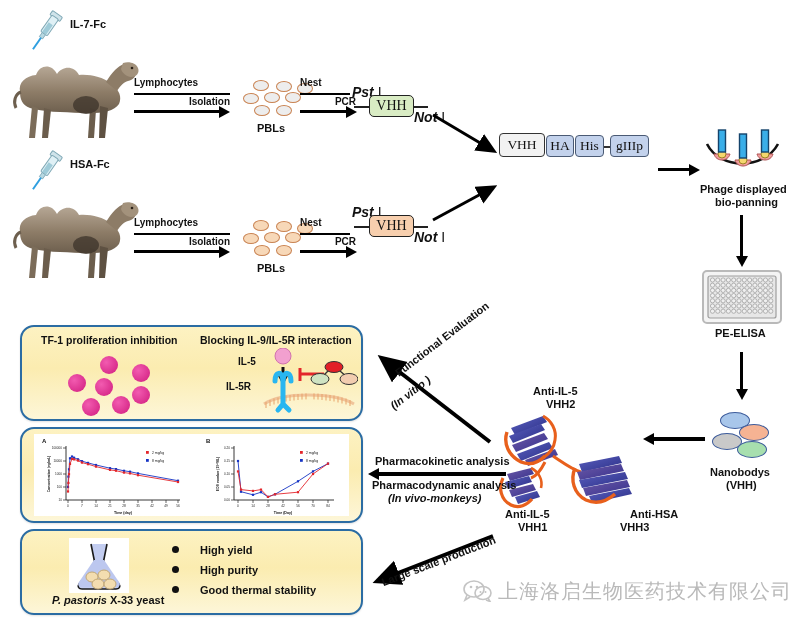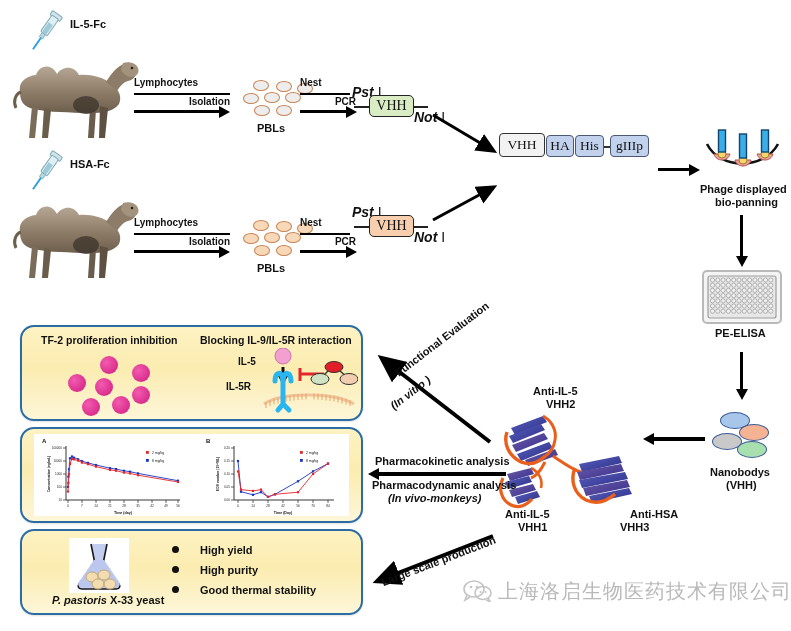--- a/index.html
+++ b/index.html
@@ -131,21 +131,21 @@
     <svg width="46" height="48" viewBox="0 0 46 48">
       <g transform="rotate(35 23 24)">
         <rect x="17" y="2" width="12" height="5" rx="1" fill="#cfe3ea" stroke="#7fa8b5" stroke-width="1"></rect>
         <rect x="19" y="6" width="8" height="20" rx="1.5" fill="#dff0f5" stroke="#7fa8b5" stroke-width="1"></rect>
         <rect x="20.5" y="14" width="5" height="12" fill="#9fcbd8"></rect>
         <rect x="21" y="26" width="4" height="5" fill="#b7d9e2" stroke="#7fa8b5" stroke-width=".8"></rect>
         <line x1="23" y1="31" x2="23" y2="45" stroke="#2f9fe0" stroke-width="2"></line>
       </g>
     </svg>
   </div>
-  <div class="lbl abs" style="left:70px;top:18px;">IL-5-Fc</div>
+  <div class="lbl abs" style="left:70px;top:18px;">IL-7-Fc</div>
 
   <div class="camel" style="left:2px;top:42px;">
     <svg width="140" height="100" viewBox="0 0 140 100">
       <defs>
         <linearGradient id="cfur1" x1="0" y1="0" x2="0" y2="1">
           <stop offset="0%" stop-color="#b6a795"></stop>
           <stop offset="55%" stop-color="#8d7c67"></stop>
           <stop offset="100%" stop-color="#6d5f4e"></stop>
         </linearGradient>
       </defs>
@@ -561,21 +561,21 @@
           <marker id="ahp" markerWidth="7" markerHeight="7" refX="5" refY="3.2" orient="auto">
         <path d="M0,0 L7,3.2 L0,6.4 z" fill="#000"></path>
           </marker>
         </defs>
       <line x1="123" y1="6" x2="10" y2="50" stroke="#000" stroke-width="4" marker-end="url(#ahp)"></line>
     </svg>
   </div>
   <div class="rot lbl" style="left:380px;top:577px;transform:rotate(-21deg);">Large scale production</div>
 
   <div class="panel" style="left:20px;top:325px;width:343px;height:96px;"></div>
-  <div class="panelTitle" style="left:41px;top:334px;">TF-2 proliferation inhibition</div>
+  <div class="panelTitle" style="left:41px;top:334px;">TF-1 proliferation inhibition</div>
   <div class="panelTitle" style="left:200px;top:334px;">Blocking IL-9/IL-5R interaction</div>
 
   <div class="abs" style="left:60px;top:356px;width:115px;height:60px;">
     <div style="position:absolute;left:40px;top:0px;width:18px;height:18px;border-radius:50%;background:radial-gradient(circle at 35% 35%,#f25bb0,#d01c7e);"></div>
     <div style="position:absolute;left:72px;top:8px;width:18px;height:18px;border-radius:50%;background:radial-gradient(circle at 35% 35%,#f25bb0,#d01c7e);"></div>
     <div style="position:absolute;left:8px;top:18px;width:18px;height:18px;border-radius:50%;background:radial-gradient(circle at 35% 35%,#f25bb0,#d01c7e);"></div>
     <div style="position:absolute;left:35px;top:22px;width:18px;height:18px;border-radius:50%;background:radial-gradient(circle at 35% 35%,#f25bb0,#d01c7e);"></div>
     <div style="position:absolute;left:72px;top:30px;width:18px;height:18px;border-radius:50%;background:radial-gradient(circle at 35% 35%,#f25bb0,#d01c7e);"></div>
     <div style="position:absolute;left:22px;top:42px;width:18px;height:18px;border-radius:50%;background:radial-gradient(circle at 35% 35%,#f25bb0,#d01c7e);"></div>
     <div style="position:absolute;left:52px;top:40px;width:18px;height:18px;border-radius:50%;background:radial-gradient(circle at 35% 35%,#f25bb0,#d01c7e);"></div>

